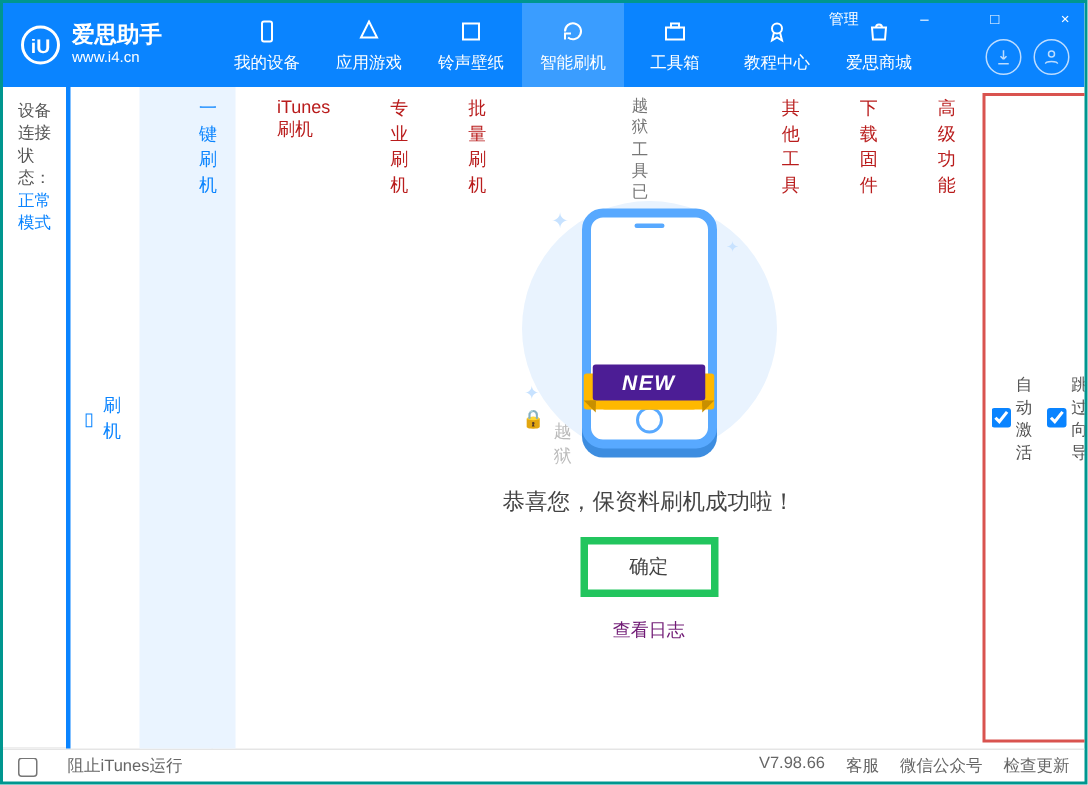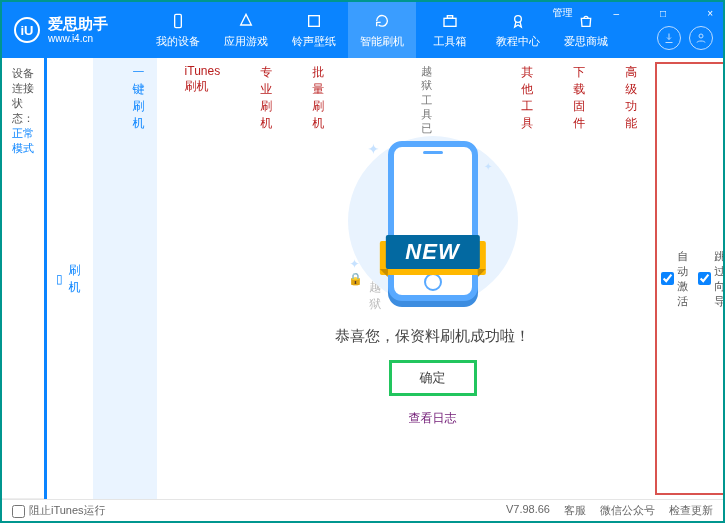--- a/index.html
+++ b/index.html
@@ -35,31 +35,31 @@
 .sb-chk-row input{accent-color:#0a84ff;}
 .device { padding:6px 10px; border-top:1px solid #eee; }
 .device .name{color:#0a84ff; font-size:12px; display:flex; align-items:center; gap:4px;}
 .device .name:before{content:""; display:inline-block; width:8px; height:12px; border:1px solid #0a84ff; border-radius:2px;}
 .main { flex:1; display:flex; flex-direction:column; align-items:center; justify-content:center; position:relative;}
 .phone-img { width: 210px; height:180px; position:relative; display:flex; align-items:center; justify-content:center;}
 .phone-halo{position:absolute; width:170px; height:170px; background:#e9f3fe; border-radius:50%;}
 .phone{position:relative; width:90px; height:160px; background:#fff; border:6px solid #58a9ff; border-radius:14px; box-shadow: 0 6px 0 #3d8de0;}
 .phone:before{content:""; position:absolute; top:4px; left:50%; transform:translateX(-50%); width:20px; height:3px; background:#58a9ff; border-radius:2px;}
 .phone:after{content:""; position:absolute; bottom:4px; left:50%; transform:translateX(-50%); width:14px; height:14px; border:2px solid #58a9ff; border-radius:50%;}
-.ribbon{position:absolute; bottom:42px; left:50%; transform:translateX(-50%); background:#0369a1; color:#fff; font-weight:bold; font-style:italic; font-size:22px; padding:4px 20px; border-radius:2px; letter-spacing:1px; box-shadow: -6px 6px 0 #ffb800, 6px 6px 0 #ffb800;}
+.ribbon{position:absolute; bottom:42px; left:50%; transform:translateX(-50%); background:#4c1d95; color:#fff; font-weight:bold; font-style:italic; font-size:14px; padding:4px 20px; border-radius:2px; letter-spacing:1px; box-shadow: -6px 6px 0 #ffb800, 6px 6px 0 #ffb800;}
 .ribbon:before,.ribbon:after{content:"";position:absolute;top:100%;border:4px solid transparent;}
 .ribbon:before{left:-6px;border-top-color:#c88f00;border-right-color:#c88f00;}
 .ribbon:after{right:-6px;border-top-color:#c88f00;border-left-color:#c88f00;}
 .sparkle{position:absolute;color:#c7e2ff;}
 .s1{top:10px;left:40px;font-size:14px;} .s2{top:30px;right:45px;font-size:10px;} .s3{bottom:40px;left:22px;font-size:12px;}
 .success-text{margin-top:16px; font-size:15px; color:#444;}
-.ok-btn{margin-top:14px; padding:6px 28px; border:3px solid #22c55e; background:#fff; font-size:13px; color:#444; cursor:pointer;}
+.ok-btn{margin-top:14px; padding:6px 28px; border:5px solid #22c55e; background:#fff; font-size:13px; color:#444; cursor:pointer;}
 .log-link{margin-top:14px; color:#701a75; font-size:12px; cursor:pointer;}
 .footer{height:22px; border-top:1px solid #e5e5e5; display:flex; align-items:center; padding:0 10px; font-size:11px; color:#666;}
-.footer .left{display:flex; align-items:flex-end; gap:4px;}
+.footer .left{display:flex; align-items:flex-end; gap:20px;}
 .footer .right{margin-left:auto; display:flex; gap:14px;}
 .footer .right span{cursor:pointer;}
 .hr{height:1px;background:#eee;margin:2px 0;}
 </style>
 </head>
 <body>
 
 <div class="header">
   <div class="logo-wrap">
     <div class="logo-circle">iU</div>

